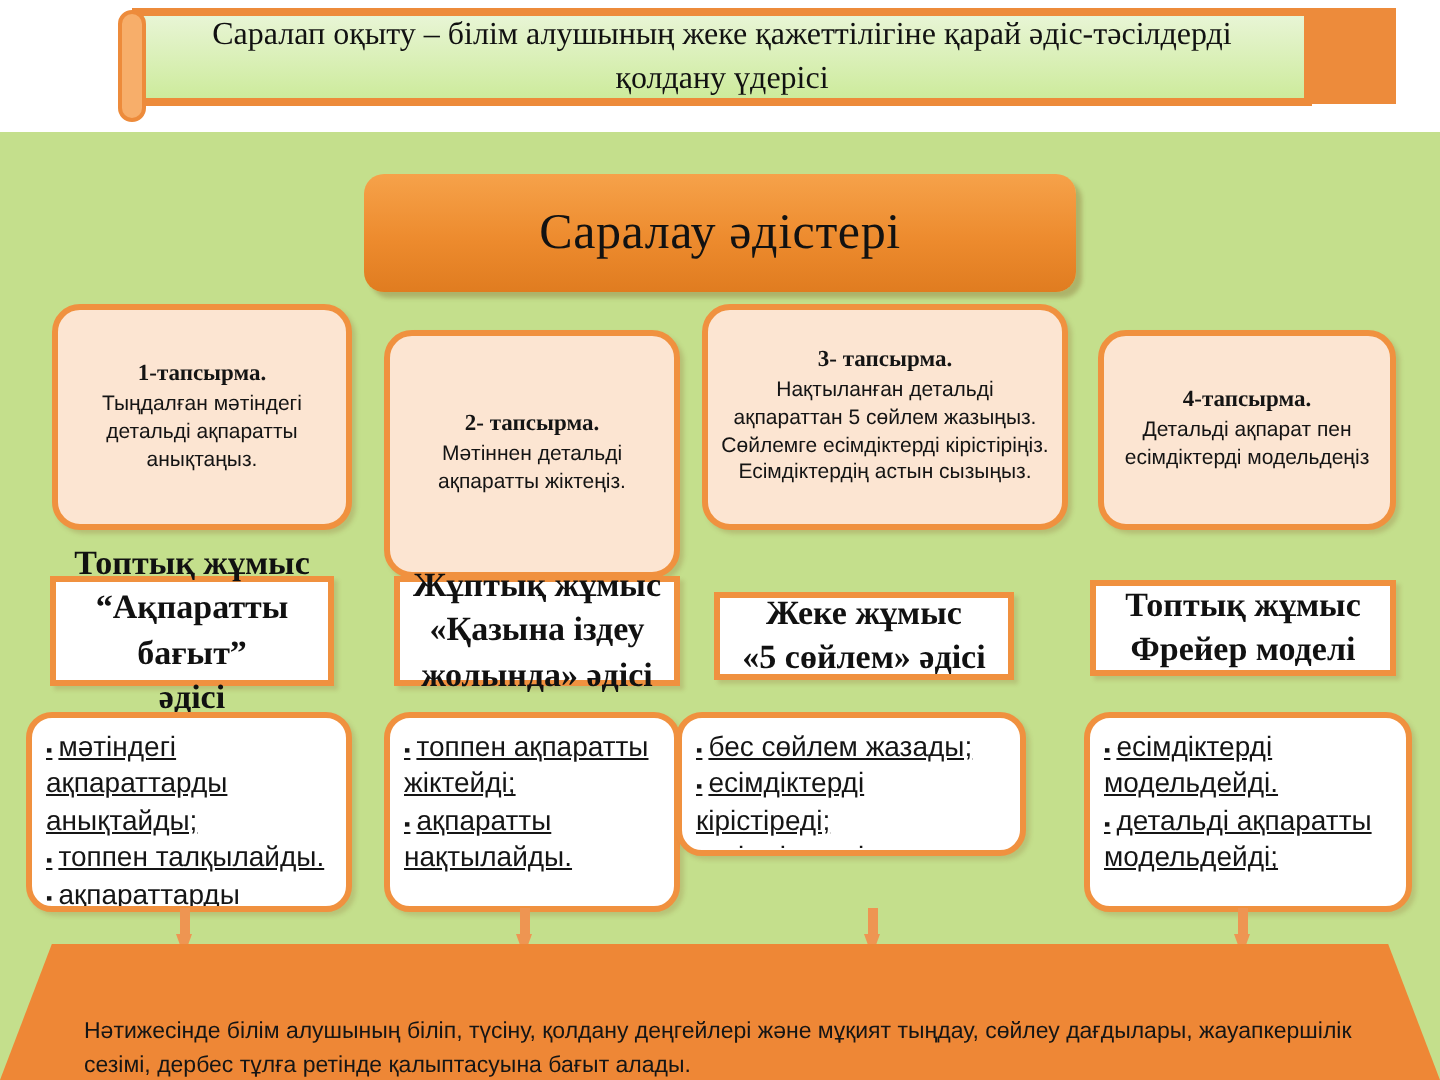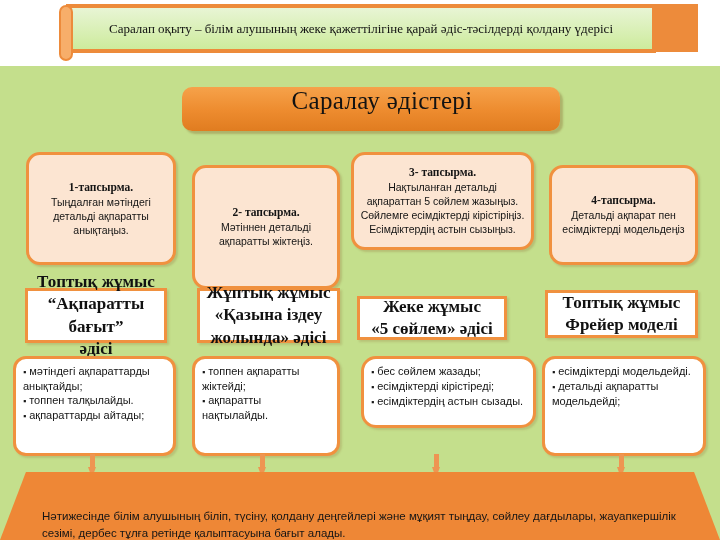--- a/index.html
+++ b/index.html
@@ -44,45 +44,45 @@
     position: absolute;
     left: 59px; top: 5px;
     width: 14px; height: 56px;
     background: #F7AE6A;
     border: 2px solid #ED8B3B;
     border-radius: 7px;
     box-sizing: border-box;
   }
   #header-text {
     font-family: "Liberation Serif", serif;
-    font-size: 13px;
+    font-size: 16px;
     color: #111111;
     text-align: center;
     line-height: 1.35;
     padding: 0 14px;
     font-weight: 400;
   }
 
   
   #canvas {
     position: absolute;
     left: 0; top: 66px;
     width: 720px; height: 474px;
     background: #C4DF8C;
   }
 
   
   #main-title {
     position: absolute;
     left: 182px; top: 21px;
-    width: 356px; height: 44px;
+    width: 356px; height: 59px;
     background: linear-gradient(180deg,#F6A24A 0%, #ED8B2E 55%, #E07C20 100%);
     border-radius: 10px;
     box-shadow: 3px 3px 2px rgba(120,80,30,0.30);
-    display: flex; justify-content: center; padding-left: 22px;
+    display: flex; align-items: center; justify-content: center;
   }
   #main-title-text {
     font-family: "Liberation Serif", serif;
     font-size: 25px;
     color: #121212;
     letter-spacing: .3px;
   }
 
   
   .task-card {
@@ -107,21 +107,21 @@
   .task-body .t-head {
     font-family: "Liberation Serif", serif;
     font-weight: bold;
     font-size: 11.5px;
     display: block;
     margin-bottom: 1px;
   }
 
   #task-1 { left: 26px;  top: 86px;  width: 150px; height: 113px; }
   #task-2 { left: 192px; top: 99px;  width: 148px; height: 124px; }
-  #task-3 { left: 351px; top: 86px;  width: 183px; height: 98px; }
+  #task-3 { left: 351px; top: 86px;  width: 183px; height: 113px; }
   #task-4 { left: 549px; top: 99px;  width: 149px; height: 100px; }
 
   
   .method-box {
     position: absolute;
     background: #ffffff;
     border: 3px solid #F0913F;
     box-sizing: border-box;
     display: flex;
     align-items: center;
@@ -151,34 +151,35 @@
     box-sizing: border-box;
     padding: 5px 7px 4px 7px;
     box-shadow: 2px 2px 2px rgba(140,100,50,0.22);
     overflow: hidden;
   }
   .outcome-box ul {
     margin: 0; padding: 0; list-style: none;
   }
   .outcome-box li {
     font-family: "Liberation Sans", sans-serif;
-    font-size: 11px;
+    font-size: 14px;
     color: #151515;
     line-height: 1.32;
     text-indent: 0;
+    text-decoration: underline;
   }
   .outcome-box li::before {
     content: "\25AA";
     font-size: 9px;
     margin-right: 3px;
     color: #151515;
   }
   #outcome-1 { left: 13px;  top: 290px; width: 163px; height: 100px; }
   #outcome-2 { left: 192px; top: 290px; width: 148px; height: 100px; }
-  #outcome-3 { left: 361px; top: 290px; width: 175px; height: 72px; border-radius: 15px; }
+  #outcome-3 { left: 338px; top: 290px; width: 175px; height: 72px; }
   #outcome-4 { left: 542px; top: 290px; width: 164px; height: 100px; }
 
   
   .arrow-down {
     position: absolute;
     width: 9px; height: 24px;
   }
   .arrow-down .shaft {
     position: absolute;
     left: 2px; top: 0;

